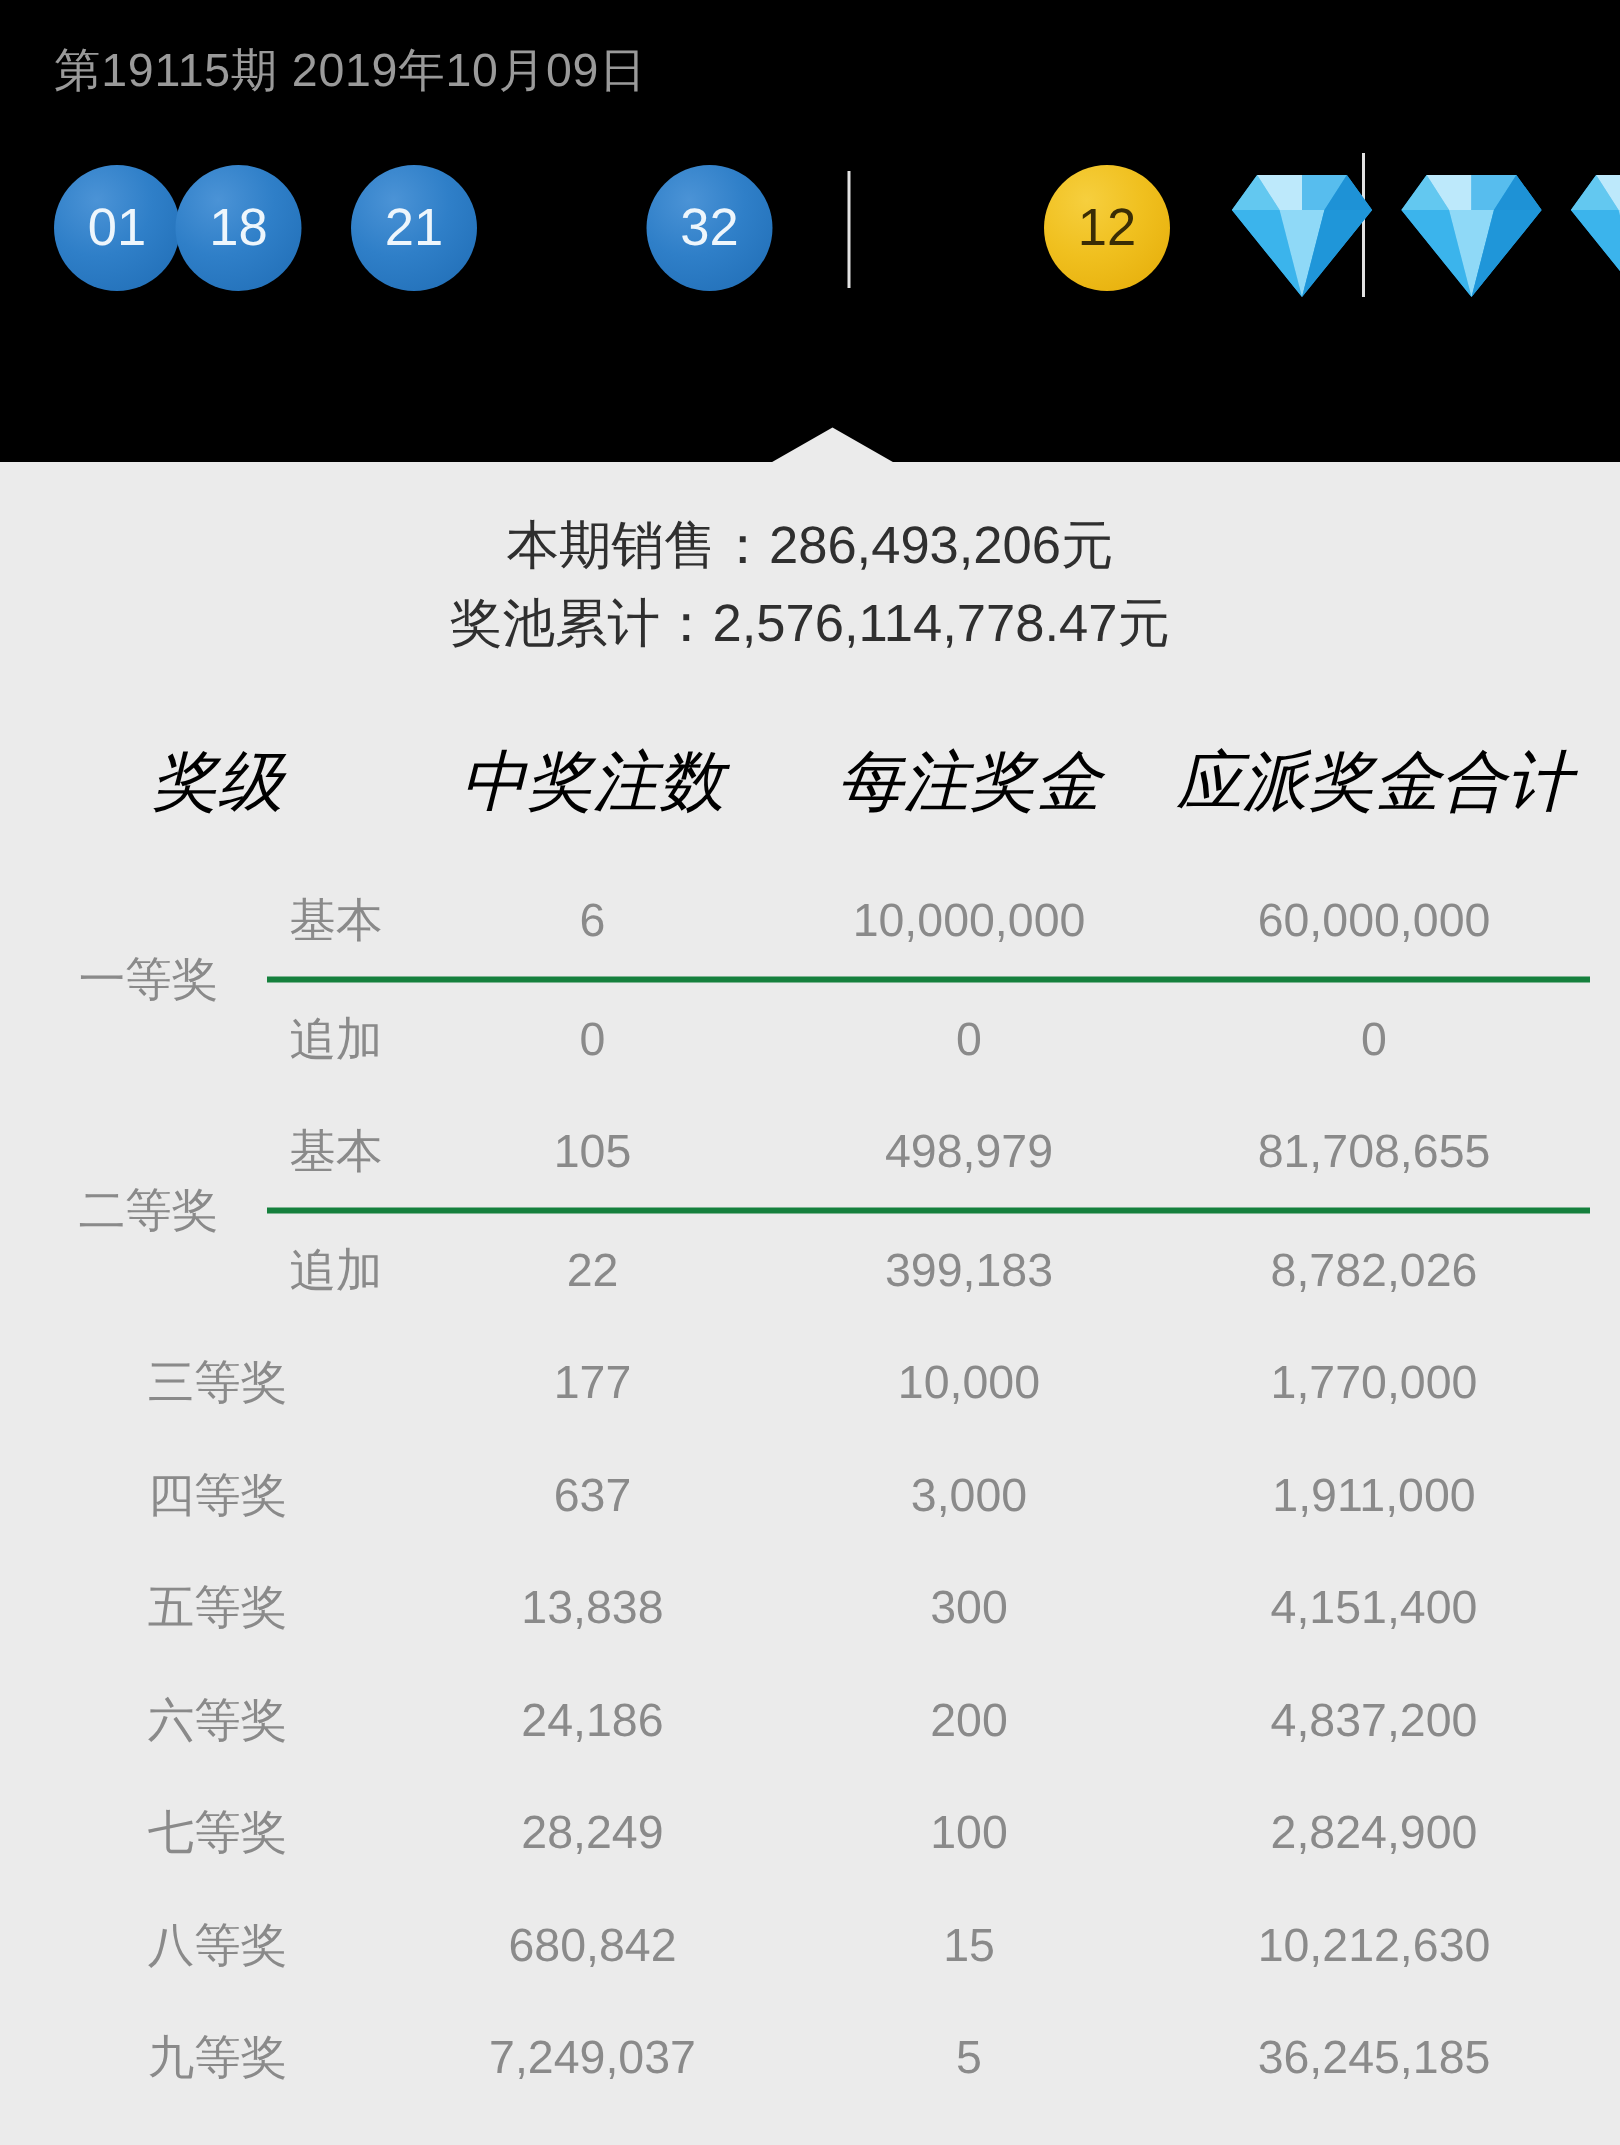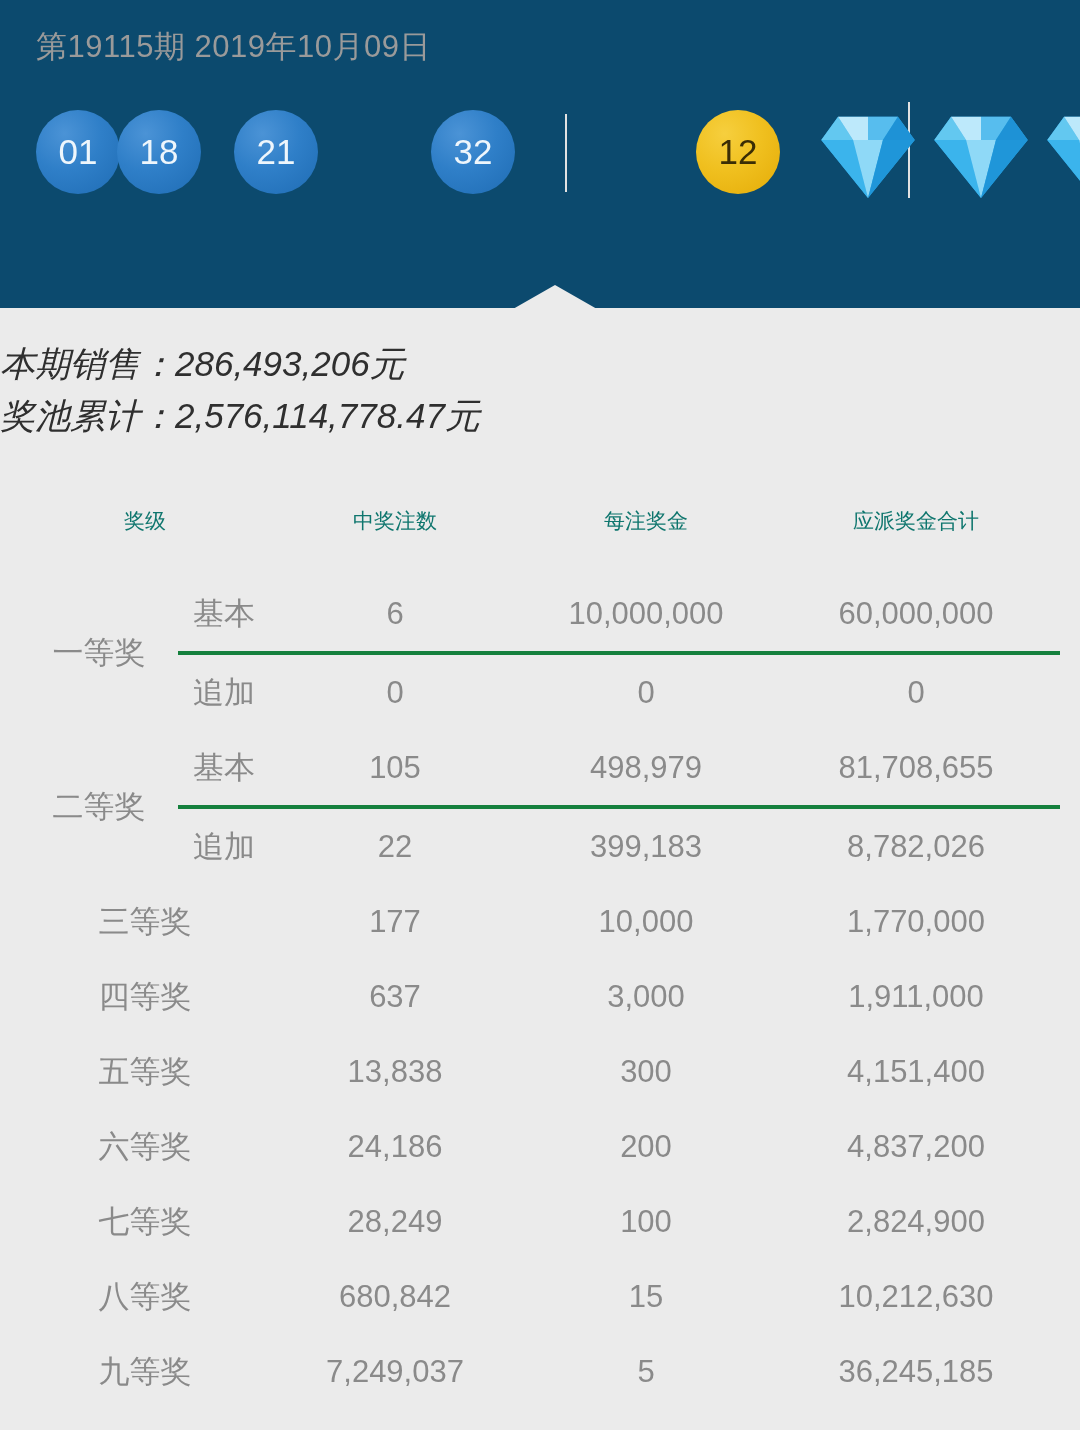--- a/index.html
+++ b/index.html
@@ -12,21 +12,21 @@
     height: 1430px;
     font-family: "Liberation Sans", "DejaVu Sans", sans-serif;
     overflow: hidden;
     position: relative;
   }
 
   
   .header {
     position: relative;
     height: 308px;
-    background: #0c4a6e;
+    background: #000000;
     box-sizing: border-box;
   }
   .issue-line {
     position: absolute;
     left: 36px;
     top: 26px;
     font-size: 31px;
     color: #9a9a9a;
     letter-spacing: 0.5px;
     white-space: nowrap;
@@ -88,21 +88,21 @@
     height: 0;
     border-left: 42px solid transparent;
     border-right: 42px solid transparent;
     border-bottom: 24px solid #ebebeb;
   }
   .summary {
     position: absolute;
     left: 0;
     top: 30px;
     width: 1080px;
-    font-style: italic;
+    text-align: center;
   }
   .summary-line {
     font-size: 35px;
     color: #2f2f2f;
     line-height: 52px;
     white-space: nowrap;
   }
 
   
   .table-wrap {
@@ -118,24 +118,25 @@
   }
   table.prize td, table.prize th {
     border: 0;
     padding: 0;
     text-align: center;
     vertical-align: middle;
     font-weight: normal;
   }
   .hdr th {
     height: 110px;
-    font-size: 21px;
-    color: #0f766e;
+    font-size: 44px;
+    color: #000000;
     border-top: 2px solid #dcdcdc;
     border-bottom: 2px solid #dcdcdc;
+    font-style: italic;
   }
   .row td {
     height: 75px;
     font-size: 31px;
     color: #8a8a8a;
     border-bottom: 2px solid #dcdcdc;
   }
   .row td.sub-sep { border-bottom: 4px solid #15803d; }
   .grade-cell {
     font-size: 31px;

